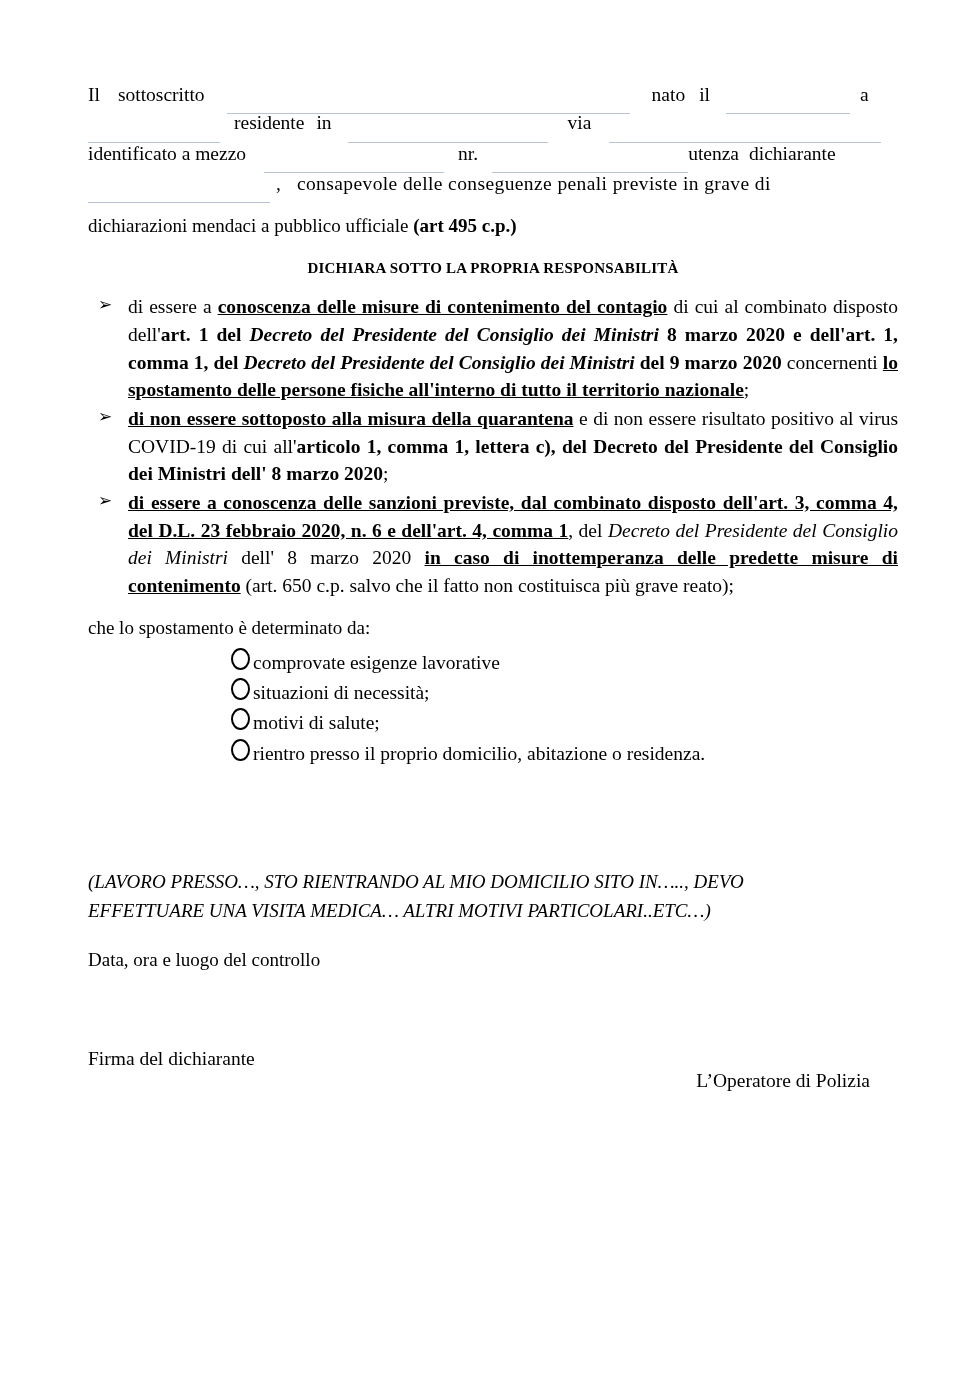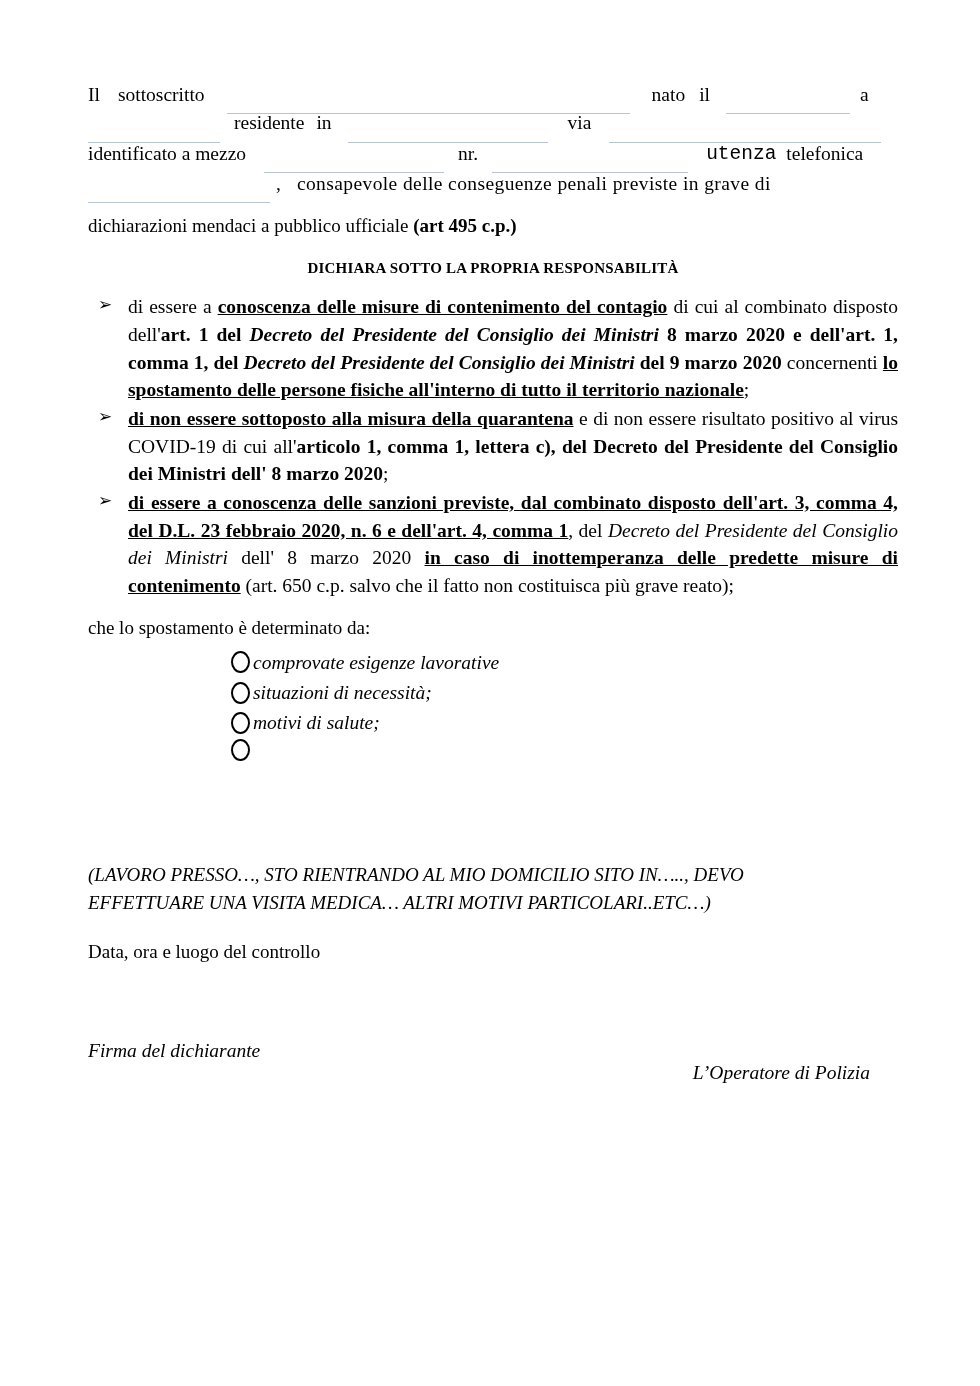--- a/index.html
+++ b/index.html
@@ -92,45 +92,43 @@
     font-size: 17px;
   }
 
   
   .options {
     margin-left: 143px;
     margin-top: 6px;
   }
   .opt {
     display: flex;
-    align-items: center;
+    align-items: flex-start;
     font-size: 19.5px;
     line-height: 1.5;
     margin-bottom: 1px;
-    font-style: italic;
   }
   .circle {
     width: 19px;
     height: 22px;
     border: 2px solid #000;
     border-radius: 50%;
     display: inline-block;
     margin-right: 3px;
     flex: none;
     box-sizing: border-box;
   }
 
   .blockgap-sm { height: 10px; }
   .blockgap-md { height: 20px; }
 
   .sig-row {
     display: flex;
     justify-content: space-between;
     font-size: 19.5px;
-    font-style: italic;
   }
   .sig-right {
     margin-right: 28px;
   }
 </style>
 </head>
 <body>
 
 <div class="page">
   <div class="content">
@@ -155,23 +153,23 @@
       <span class="blank" style="width:200px; margin-left:16px; margin-bottom:-6px;"></span>
       <span class="txt" style="margin-left:20px;">via</span>
       <span class="blank" style="width:272px; margin-left:18px; margin-bottom:-6px;"></span>
     </div>
 
     <div class="line-row" style="margin-bottom:4px;">
       <span class="txt">identificato a mezzo</span>
       <span class="blank" style="width:180px; margin-left:18px; margin-bottom:-6px;"></span>
       <span class="txt" style="margin-left:14px;">nr.</span>
       <span class="blank" style="width:196px; margin-left:14px; margin-bottom:-6px;"></span>
-      <span class="txt" style="margin-left:18px;font-family:Liberation Mono, monospace;">utenza</span>
+      <span class="txt" style="margin-left:0;">utenza</span>
       <span class="gap" style="width:10px;"></span>
-      <span class="txt">telefonica</span>
+      <span class="txt">dichiarante</span>
     </div>
 
     <div class="line-row" style="margin-bottom:6px;">
       <span class="blank" style="width:182px; margin-bottom:-6px;"></span>
       <span class="txt" style="margin-left:6px;">,</span>
       <span class="txt spread" style="margin-left:16px;">consapevole  delle  conseguenze  penali  previste  in  grave  di</span>
     </div>
 
     <div class="blockgap-sm"></div>
 
@@ -218,20 +216,21 @@
       <div class="opt">
         <span class="circle"></span>
         <span>situazioni di necessità;</span>
       </div>
       <div class="opt">
         <span class="circle"></span>
         <span>motivi di salute;</span>
       </div>
       <div class="opt">
         <span class="circle"></span>
+        <span>rientro presso il proprio domicilio, abitazione o residenza.</span>
       </div>
     </div>
 
     <div style="height:14px;"></div>
 
 
     <div style="height:86px;"></div>
 
     <p class="para" style="font-style:italic; text-align:justify; margin-bottom:0;">
       <span>(LAVORO  PRESSO…,  STO  RIENTRANDO  AL  MIO  DOMICILIO  SITO  IN…..,  DEVO</span>

